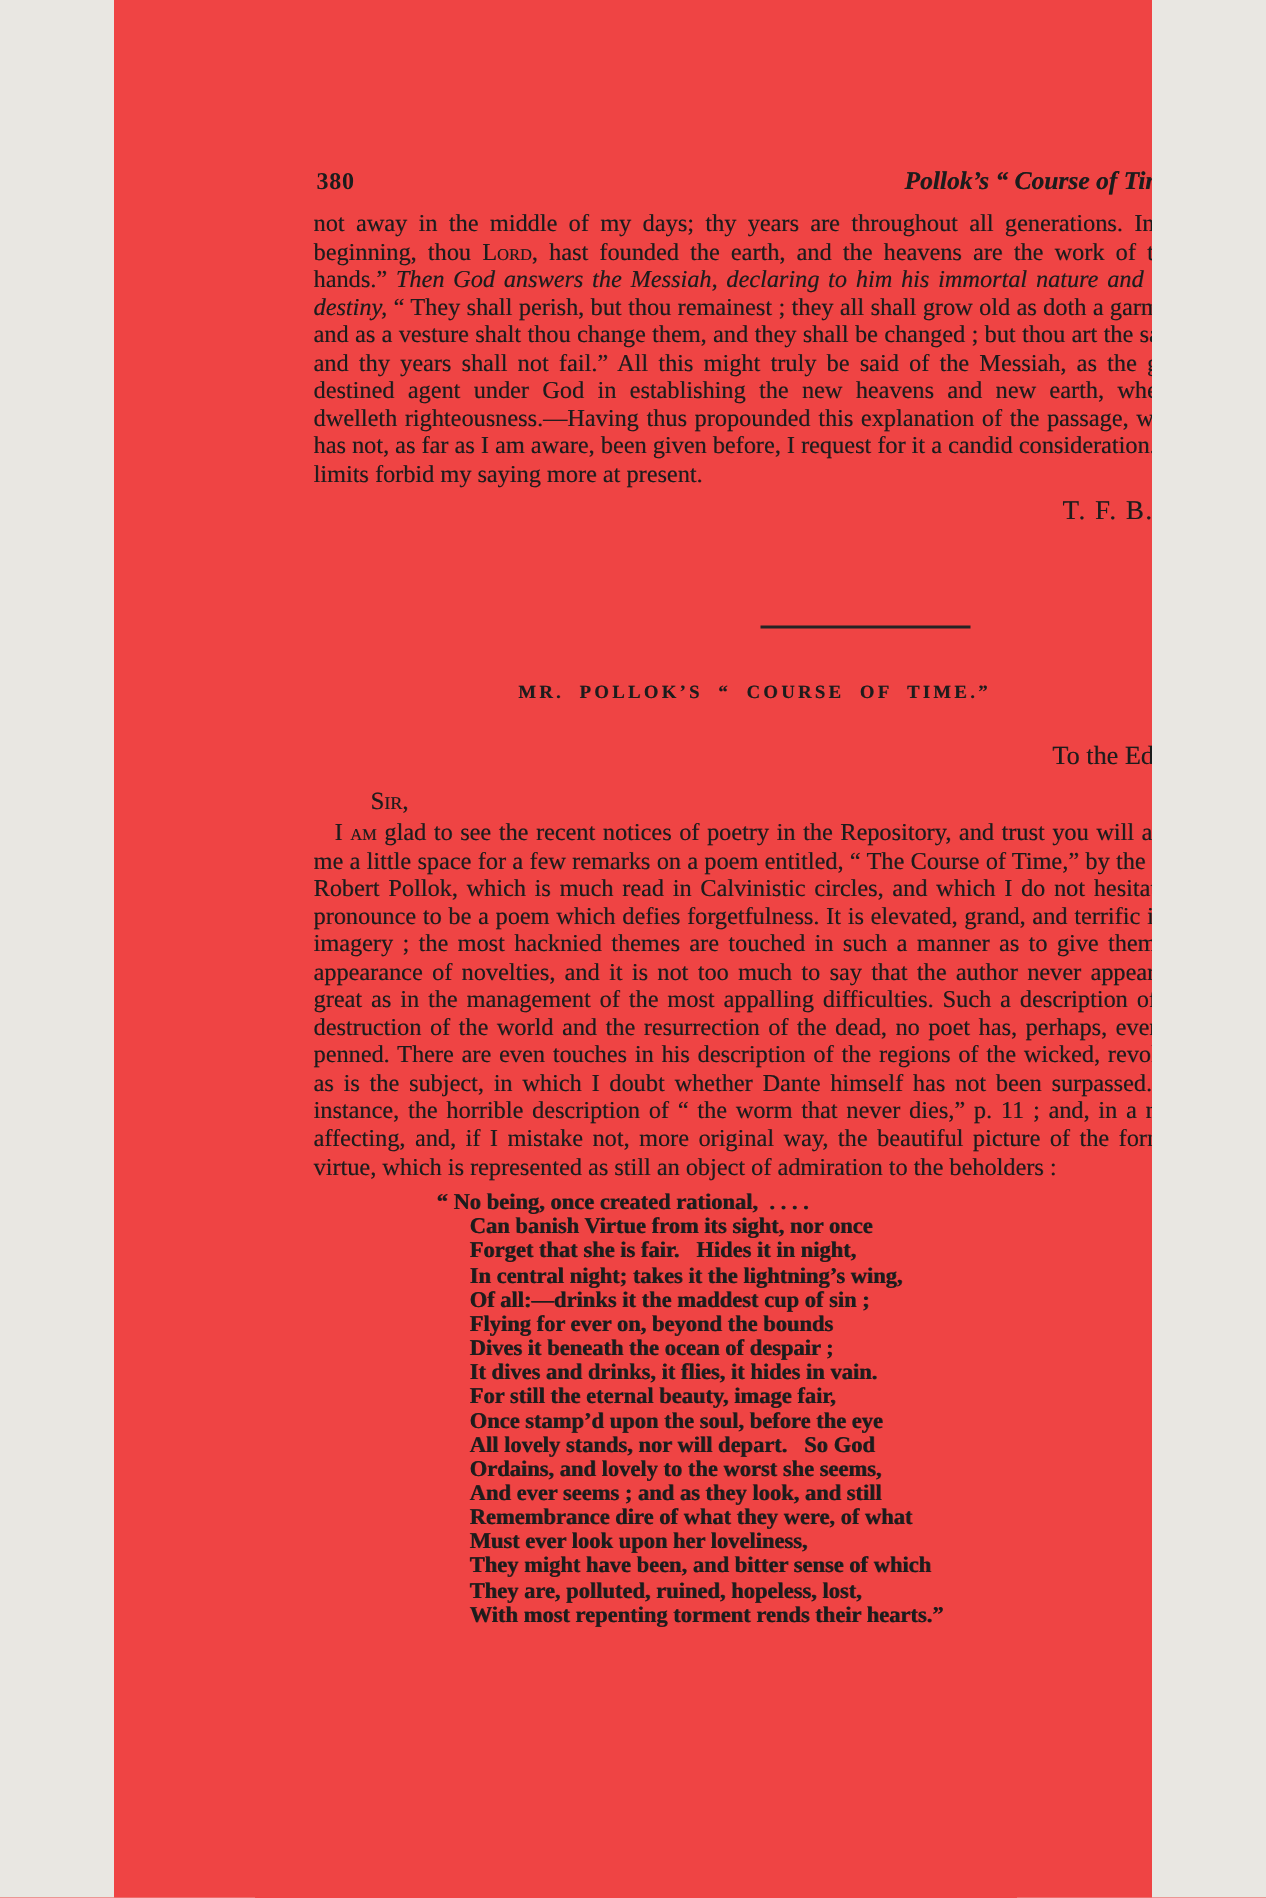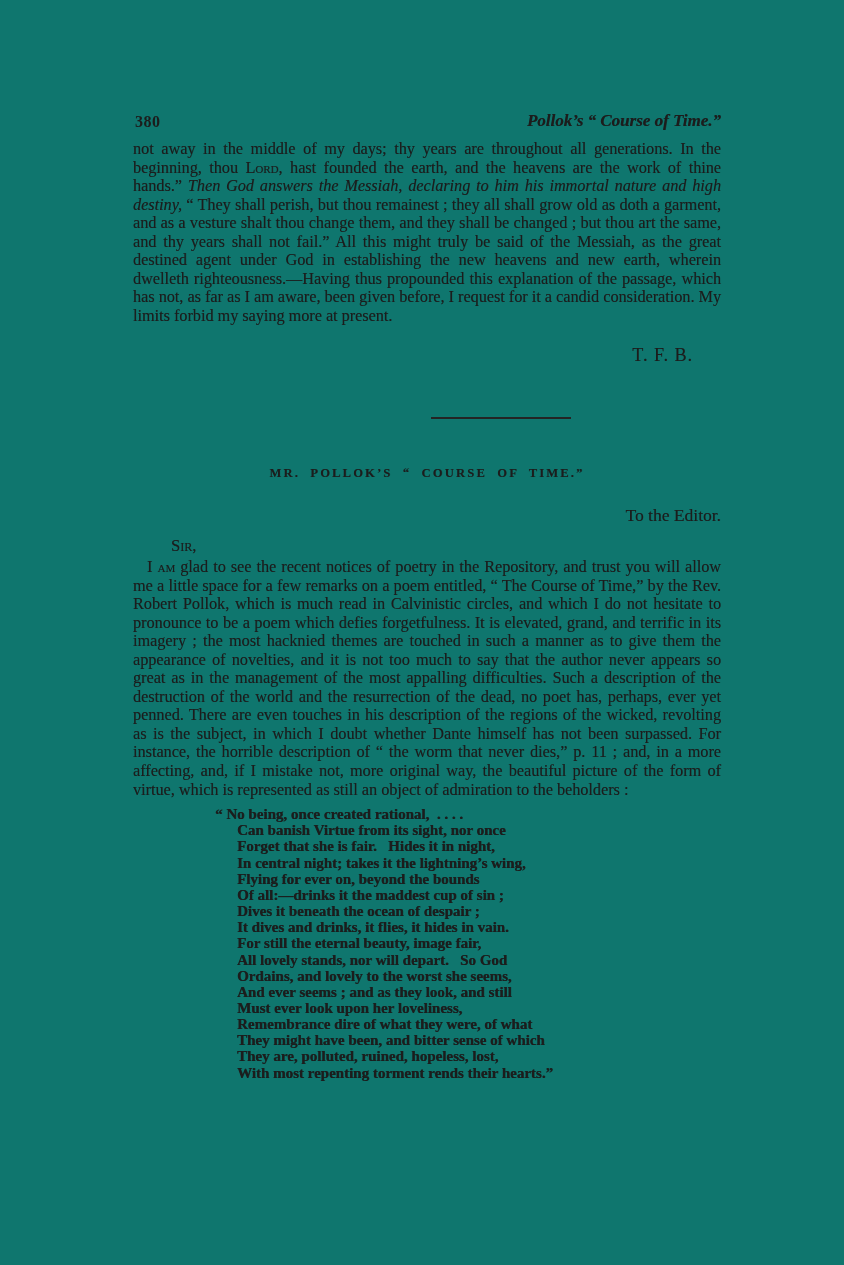--- a/index.html
+++ b/index.html
@@ -2,23 +2,23 @@
 <html><head>
 <meta charset="utf-8">
 <style>
   html,body{margin:0;padding:0;}
   body{
     background:#e9e7e2;
     font-family:"Liberation Serif","DejaVu Serif",serif;
   }
   .page{
     position:relative;
-    width:844px;height:1265px;
+    width:692px;height:1265px;
     margin:0 auto;
-    background:#0f766e;
+    background:#ef4444;
     color:#1c1c1c;
     overflow:hidden;
   }
   .page-header{
     position:absolute;top:111px;left:133px;width:588px;height:24px;
   }
   .page-num{
     position:absolute;left:2px;top:2px;
     font-weight:bold;font-size:16px;letter-spacing:0.5px;
   }
@@ -33,33 +33,33 @@
     text-shadow:0.3px 0 0 rgba(25,25,25,.45);
   }
   .article-reply{position:absolute;top:140px;left:0;right:0;}
   .body-text{
     margin:0;
     font-size:16.2px;line-height:18.55px;
     text-align:justify;
   }
   .body-text.indent{text-indent:14px;}
   .signature{
-    margin-top:20px;
+    margin-top:5px;
     text-align:right;
     padding-right:28px;
     font-size:18px;
     letter-spacing:1px;
   }
   .rule{
     position:absolute;top:417px;left:298px;
     width:140px;height:2px;background:#242424;
   }
   .article-letter{position:absolute;top:450px;left:0;right:0;}
   .article-heading{
-    margin:16px;
+    margin:4px;
     text-align:center;
     font-size:12.5px;font-weight:bold;
     letter-spacing:2.2px;word-spacing:5px;
   }
   .to-editor{
     margin-top:24px;
     text-align:right;
     font-size:17.5px;
   }
   .salutation{
@@ -101,30 +101,31 @@
     <section class="article-letter">
       <h2 class="article-heading">MR. POLLOK’S “ COURSE OF TIME.”</h2>
       <div class="to-editor">To the Editor.</div>
       <div class="salutation">Sir,</div>
       <p class="body-text indent letter-body"><span>I </span><span class="sc">am</span><span> glad to see the recent notices of poetry in the Repository, and trust you will allow me a little space for a few remarks on a poem entitled, “ The Course of Time,” by the Rev. Robert Pollok, which is much read in Calvinistic circles, and which I do not hesitate to pronounce to be a poem which defies forgetfulness. It is elevated, grand, and terrific in its imagery ; the most hacknied themes are touched in such a manner as to give them the appearance of novelties, and it is not too much to say that the author never appears so great as in the management of the most appalling difficulties. Such a description of the destruction of the world and the resurrection of the dead, no poet has, perhaps, ever yet penned. There are even touches in his description of the regions of the wicked, revolting as is the subject, in which I doubt whether Dante himself has not been surpassed. For instance, the horrible description of “ the worm that never dies,” p. 11 ; and, in a more affecting, and, if I mistake not, more original way, the beautiful picture of the form of virtue, which is represented as still an object of admiration to the beholders :</span></p>
       <blockquote class="poem">
           <div class="poem-line">“ No being, once created rational,  . . . .</div>
           <div class="poem-line">Can banish Virtue from its sight, nor once</div>
           <div class="poem-line">Forget that she is fair.   Hides it in night,</div>
           <div class="poem-line">In central night; takes it the lightning’s wing,</div>
+          <div class="poem-line">Of all:—drinks it the maddest cup of sin ;</div>
           <div class="poem-line">Flying for ever on, beyond the bounds</div>
-          <div class="poem-line">Of all:—drinks it the maddest cup of sin ;</div>
           <div class="poem-line">Dives it beneath the ocean of despair ;</div>
           <div class="poem-line">It dives and drinks, it flies, it hides in vain.</div>
           <div class="poem-line">For still the eternal beauty, image fair,</div>
+          <div class="poem-line">Once stamp’d upon the soul, before the eye</div>
           <div class="poem-line">All lovely stands, nor will depart.   So God</div>
           <div class="poem-line">Ordains, and lovely to the worst she seems,</div>
           <div class="poem-line">And ever seems ; and as they look, and still</div>
+          <div class="poem-line">Remembrance dire of what they were, of what</div>
           <div class="poem-line">Must ever look upon her loveliness,</div>
-          <div class="poem-line">Remembrance dire of what they were, of what</div>
           <div class="poem-line">They might have been, and bitter sense of which</div>
           <div class="poem-line">They are, polluted, ruined, hopeless, lost,</div>
           <div class="poem-line">With most repenting torment rends their hearts.”</div>
         </blockquote>
     </section>
 
   </main>
 </div>
 
 </body></html>

